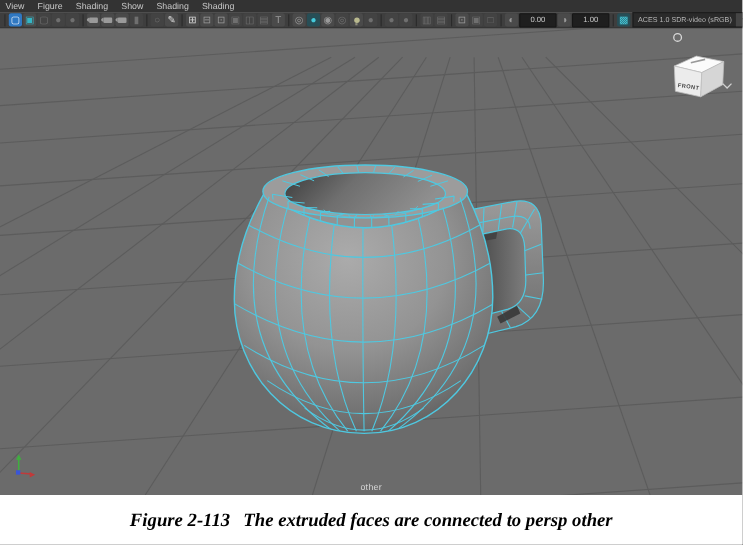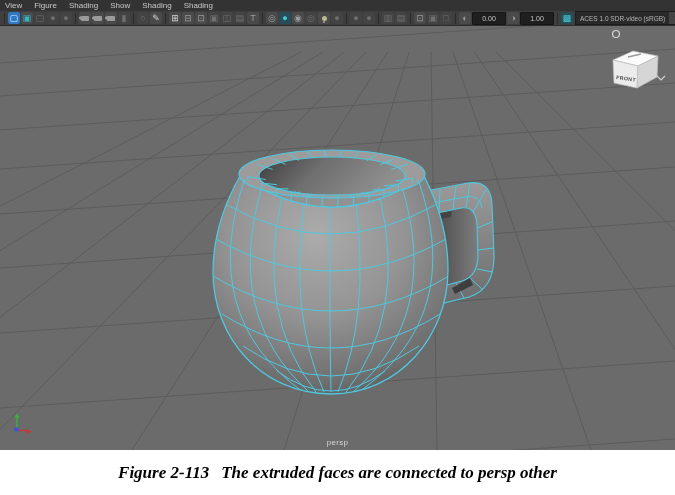--- a/index.html
+++ b/index.html
@@ -334,21 +334,21 @@
       </g>
 
       <g id="axis-gizmo">
         <line x1="17" y1="404" x2="17" y2="390" stroke="#3fae3f" stroke-width="1.4"></line>
         <polygon points="17,387 14.5,392 19.5,392" fill="#3fae3f"></polygon>
         <line x1="17" y1="404" x2="29" y2="405" stroke="#c03a3a" stroke-width="1.4"></line>
         <polygon points="32,405.5 27,403 27,408" fill="#c03a3a"></polygon>
         <rect x="14.5" y="401.5" width="4" height="4" fill="#3a55d8"></rect>
       </g>
     </svg>
-    <div id="persp-label">persp</div>
+    <div id="persp-label">other</div>
   </div>
 
   <div id="caption">
     <div class="cap-inner">
       <span class="fig-label">Figure 2-113</span><span>The extruded faces are connected to persp other</span>
     </div>
   </div>
 
 </div>
 

